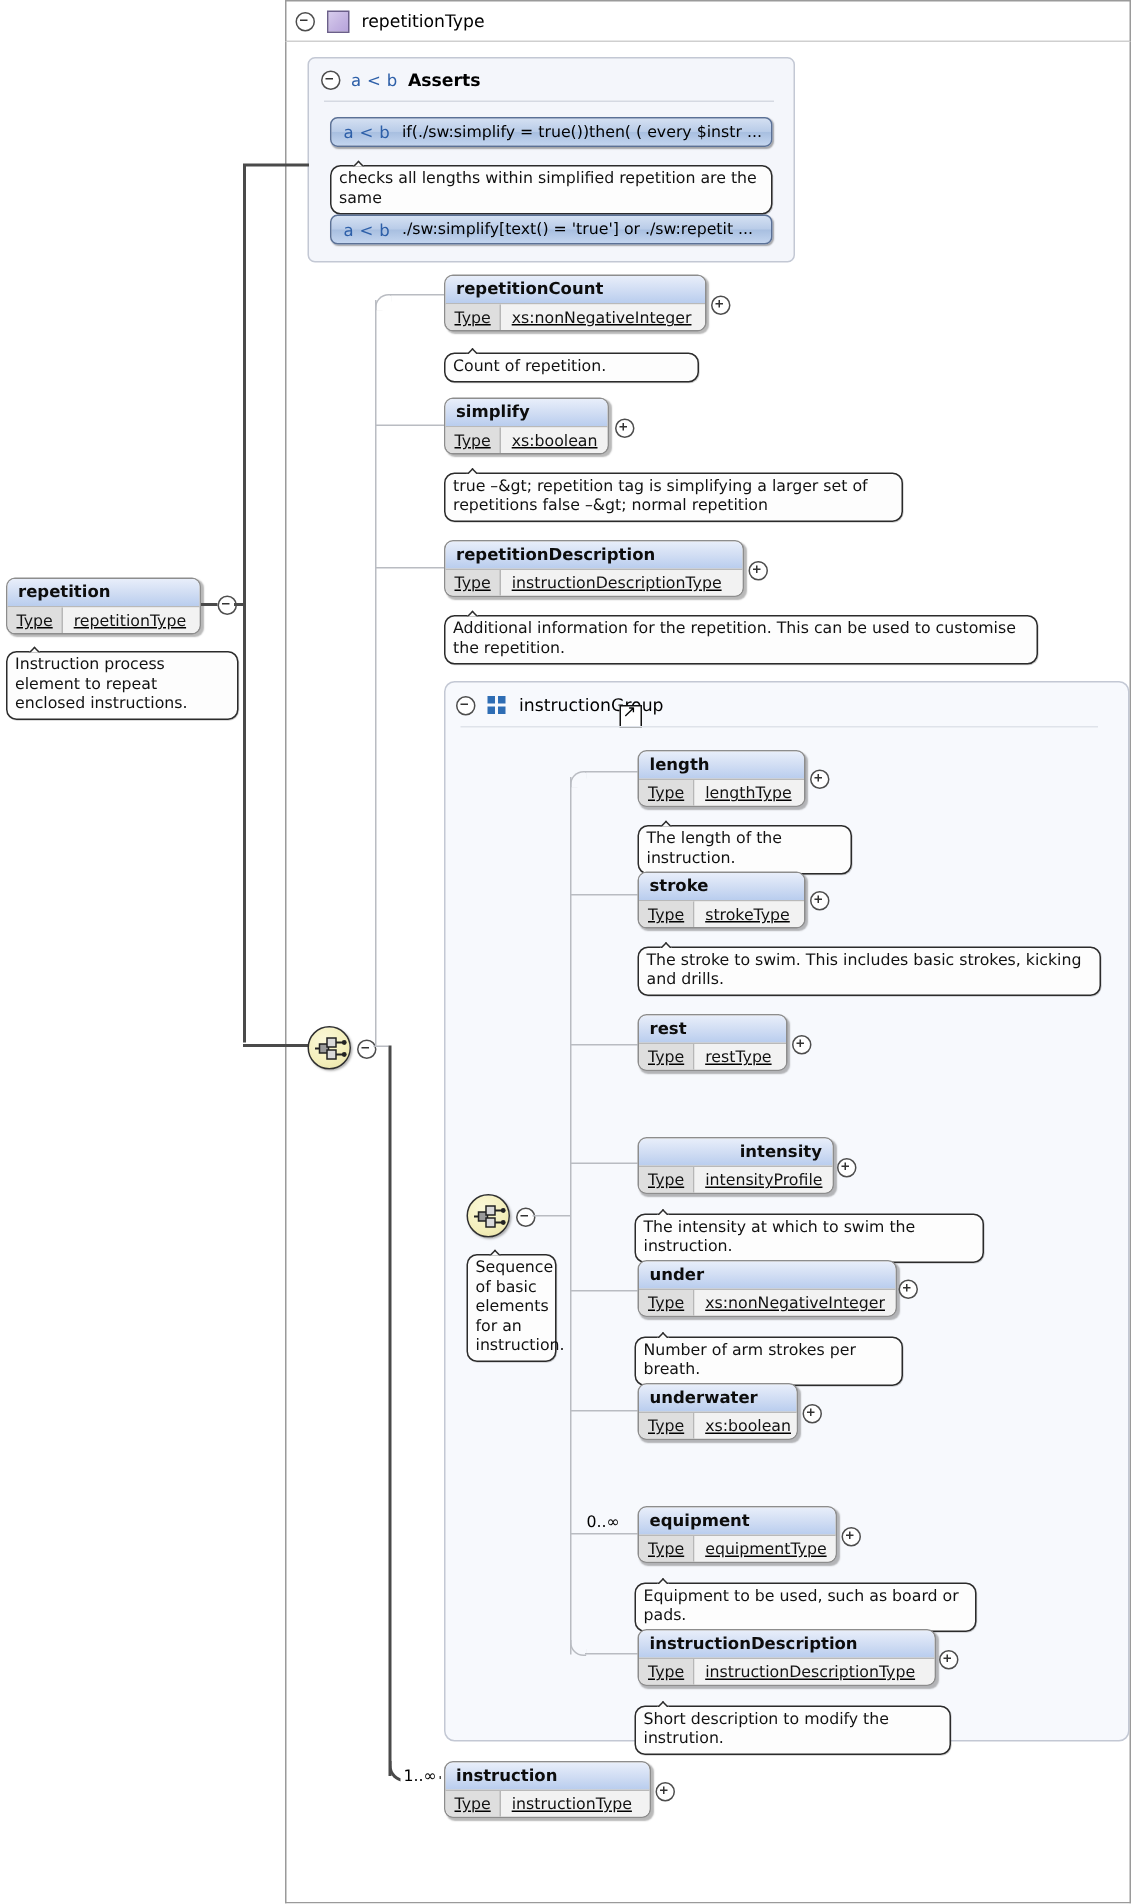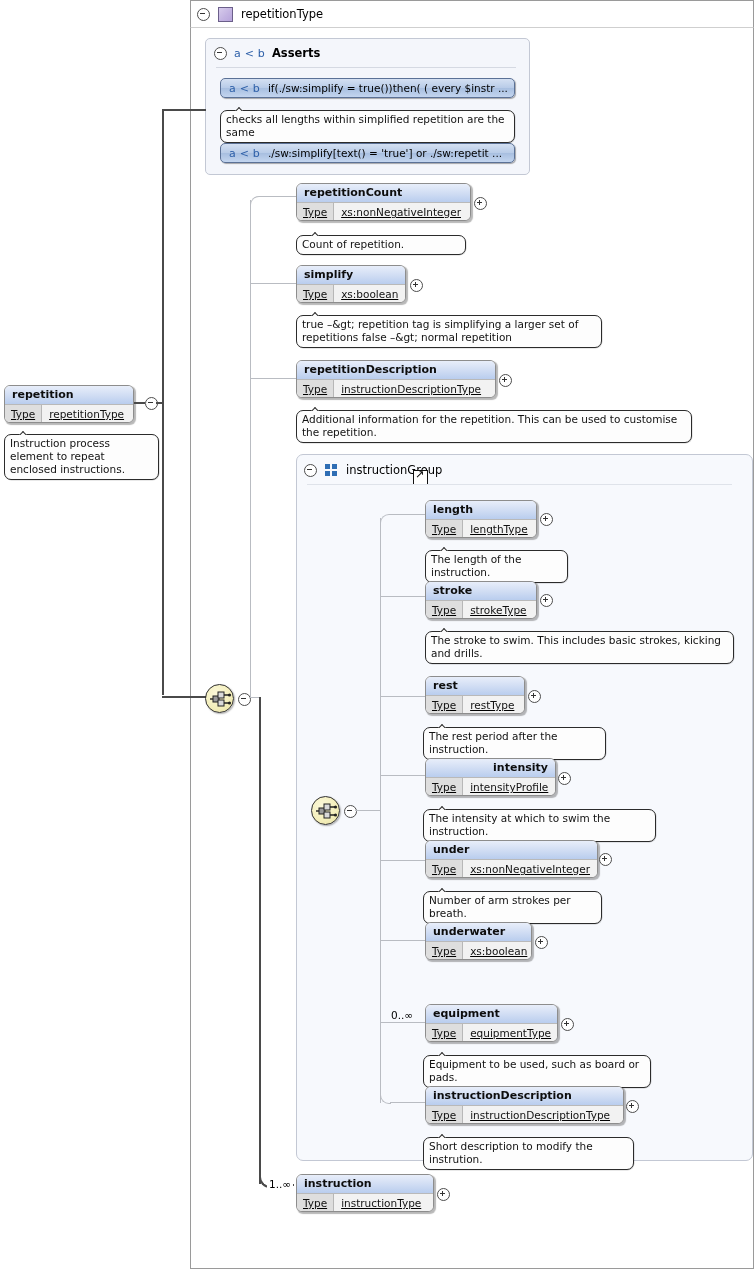--- a/index.html
+++ b/index.html
@@ -296,20 +296,24 @@
       <path d="M1 9 H4" stroke="#222" stroke-width="1.4" fill="none"></path>
       <rect x="4" y="6" width="6" height="6" fill="#9a9a9a" stroke="#222" stroke-width="1"></rect>
       <rect x="9" y="2" width="6" height="6" fill="#d9d9d9" stroke="#222" stroke-width="1"></rect>
       <rect x="9" y="10" width="6" height="6" fill="#d9d9d9" stroke="#222" stroke-width="1"></rect>
       <path d="M15 5 H20 M15 13 H20" stroke="#222" stroke-width="1.4" fill="none"></path>
       <circle cx="20.5" cy="5" r="1.6" fill="#222"></circle>
       <circle cx="20.5" cy="13" r="1.6" fill="#222"></circle>
     </svg>
   </div>
   <span class="toggle" style="position:absolute;left:344px;top:805px;"></span>
+  <div class="bubble" style="left:311px;top:836px;width:60px;">
+    <span class="tip"></span>
+    <span>Sequence of basic elements for an instruction.</span>
+  </div>
 
   <div class="ln h" style="left:355px;top:810px;width:25px;"></div>
   <div class="ln v" style="left:380px;top:518px;height:585px;"></div>
   <div class="corner" style="left:380px;top:514px;width:10px;height:10px;border-left-width:1px;border-top-width:1px;border-top-left-radius:9px;"></div>
   <div class="ln h" style="left:390px;top:514px;width:35px;"></div>
   <div class="corner" style="left:380px;top:1093px;width:10px;height:10px;border-left-width:1px;border-bottom-width:1px;border-bottom-left-radius:9px;"></div>
   <div class="ln h" style="left:390px;top:1102px;width:35px;"></div>
 
   <div class="ln h" style="left:380px;top:596px;width:45px;"></div>
   <div class="ln h" style="left:380px;top:696px;width:45px;"></div>
@@ -345,24 +349,20 @@
   </div>
 
   <div class="elbox" style="left:425px;top:676px;width:100px;">
     <div class="name">rest</div>
     <div class="typerow">
       <div class="tlabel">Type</div>
       <div class="tval">restType</div>
     </div>
   </div>
   <span class="toggle plus" style="position:absolute;left:528px;top:690px;"></span>
-  <div class="bubble" style="left:423px;top:727px;width:183px;">
-    <span class="tip"></span>
-    <span>The rest period after the instruction.</span>
-  </div>
 
   <div class="elbox" style="left:425px;top:758px;width:131px;text-align:right;">
     <div class="name">intensity</div>
     <div class="typerow">
       <div class="tlabel">Type</div>
       <div class="tval">intensityProfile</div>
     </div>
   </div>
   <span class="toggle plus" style="position:absolute;left:558px;top:772px;"></span>
   <div class="bubble" style="left:423px;top:809px;width:233px;">

